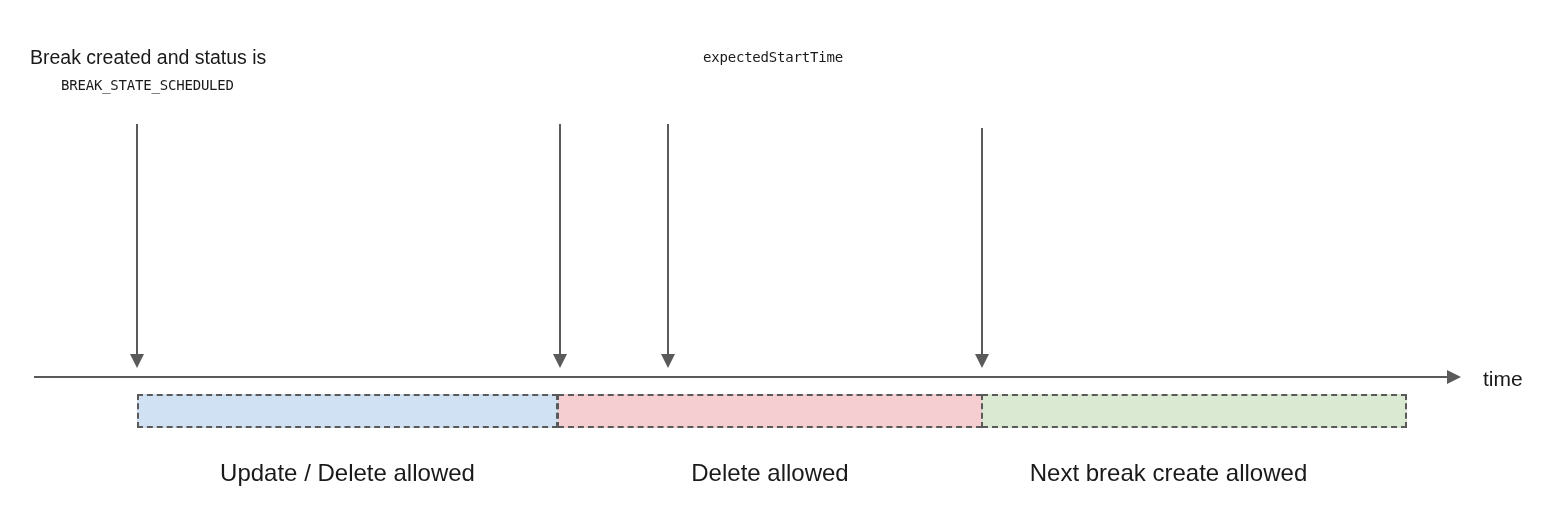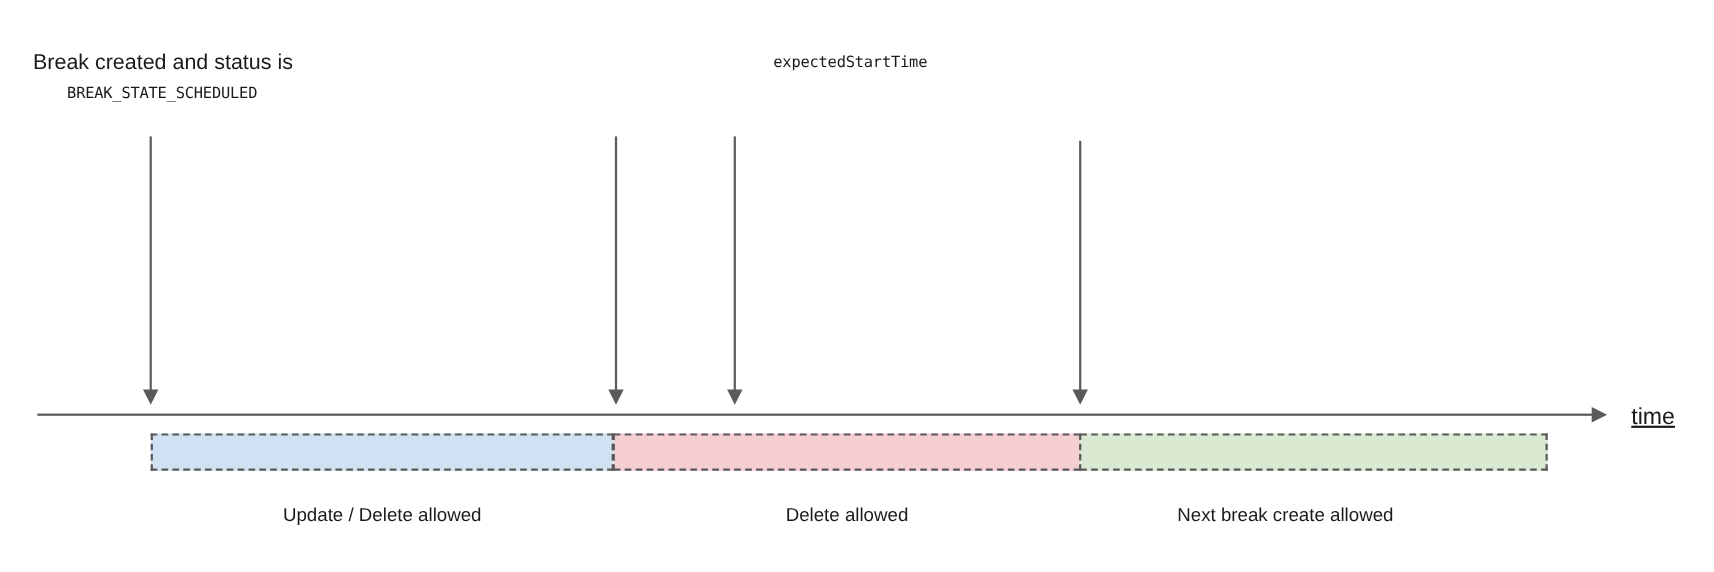--- a/index.html
+++ b/index.html
@@ -88,21 +88,21 @@
     border: 2px dashed #5a5a5a;
   }
   .phase-bar.mid { border-left: none; border-right: none; }
   .phase-bar.last { border-left: none; }
 
   
   .phase-caption {
     position: absolute;
     top: 459px;
     text-align: center;
-    font-size: 17px;
+    font-size: 24px;
     color: #1a1a1a;
     white-space: nowrap;
   }
 </style>
 </head>
 <body>
 
 <div id="canvas">
 
   <div class="annot" style="left:30px; top:43px;">
@@ -131,21 +131,21 @@
     <div class="head"></div>
   </div>
 
   <div class="varrow" style="left:974px; top:128px; height:240px;">
     <div class="shaft"></div>
     <div class="head"></div>
   </div>
 
   <div id="axis-line" style="left:34px; top:376px; width:1414px;"></div>
   <div id="axis-head" style="left:1447px; top:370px;"></div>
-  <div id="axis-label" style="left:1483px; top:367px;text-decoration:underline;">time</div>
+  <div id="axis-label" style="left:1483px; top:367px;">time</div>
 
   <div class="phase-bar" style="left:137px; width:421px; background:#cfe1f2;"></div>
   <div class="phase-bar mid" style="left:558px; width:424px; background:#f5ced1;"></div>
   <div class="phase-bar last" style="left:982px; width:425px; background:#d9e9d2;"></div>
 
   <div style="position:absolute; left:557px; top:394px; height:34px; width:0; border-left:2px dashed #5a5a5a;"></div>
   <div style="position:absolute; left:981px; top:394px; height:34px; width:0; border-left:2px dashed #5a5a5a;"></div>
 
   <div class="phase-caption" style="left:137px; width:421px;">Update / Delete allowed</div>
   <div class="phase-caption" style="left:558px; width:424px;">Delete allowed</div>

